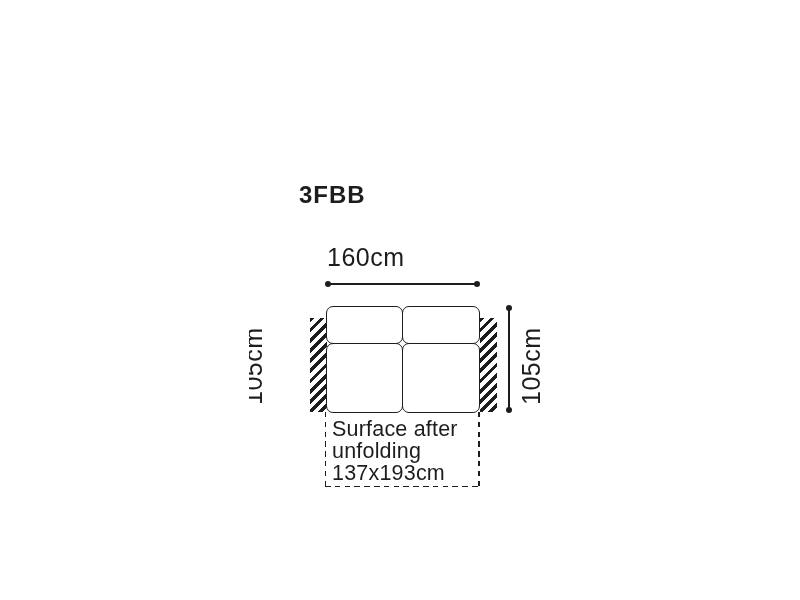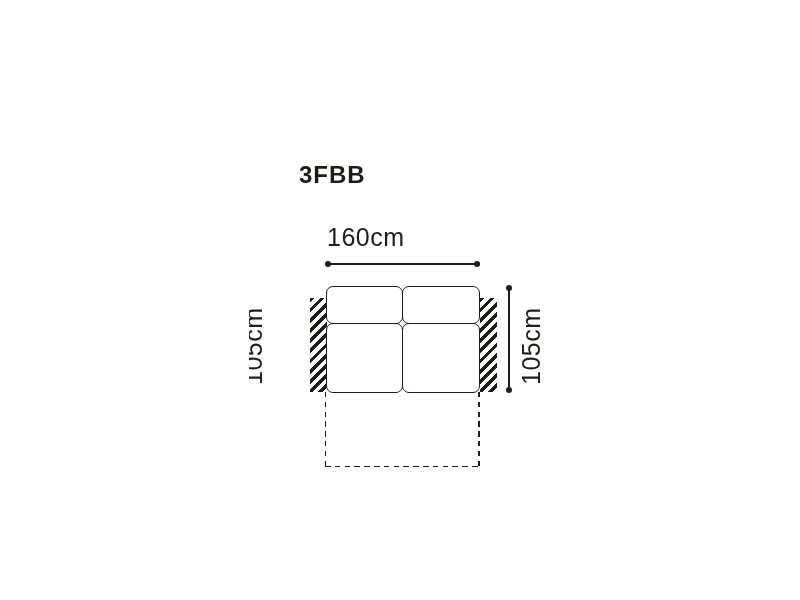--- a/index.html
+++ b/index.html
@@ -1,20 +1,20 @@
 <!DOCTYPE html>
 <html><head>
 <meta charset="utf-8">
 <style>
   html,body{margin:0;padding:0;background:#ffffff;}
   .canvas{
     position:relative;width:800px;height:600px;background:#ffffff;overflow:hidden;
     font-family:"Liberation Sans",sans-serif;color:#1d1d1b;
   }
-  .abs{position:absolute;}
+  .abs{position:absolute;margin-top:20px;}
 
   
   .model-code{left:299px;top:161px;font-size:24px;font-weight:700;letter-spacing:1px;}
 
   
   .w-label{left:327px;top:223px;width:152px;text-align:left;font-size:25px;letter-spacing:0.5px;}
   .dim-h{left:327px;top:263px;width:151px;height:1.6px;background:#1d1d1b;}
   .dim-h::before,.dim-h::after{content:"";position:absolute;top:-2.2px;width:6px;height:6px;border-radius:50%;background:#1d1d1b;}
   .dim-h::before{left:-2px;}
   .dim-h::after{right:-2px;}
@@ -81,14 +81,19 @@
   <div class="abs dash-edge dash-b"></div>
 
   <div class="abs cell bl"></div>
   <div class="abs cell br"></div>
   <div class="abs cell sl"></div>
   <div class="abs cell sr"></div>
 
   <div class="abs dim-v"></div>
   <div class="abs v-text h-label-right">105cm</div>
 
+  <div class="abs note">
+    <div>Surface after</div>
+    <div>unfolding</div>
+    <div>137x193cm</div>
+  </div>
 
 </div>
 
 </body></html>

